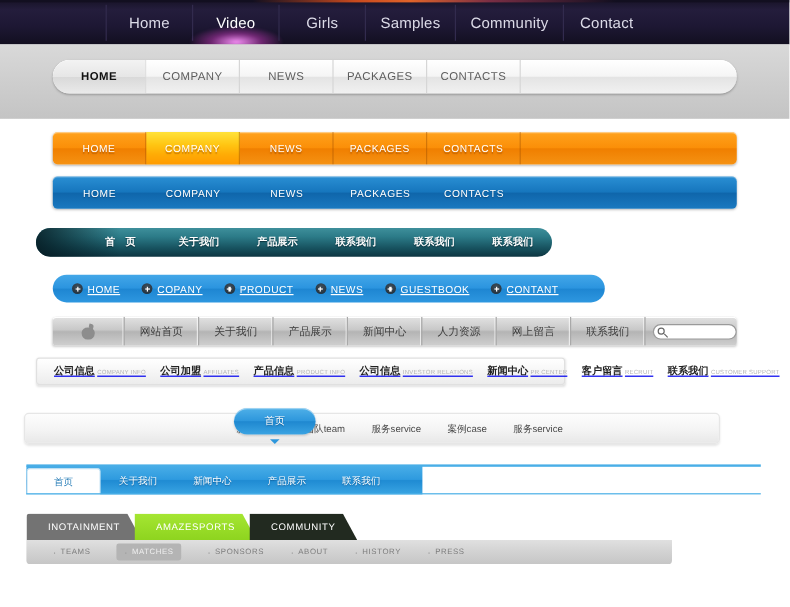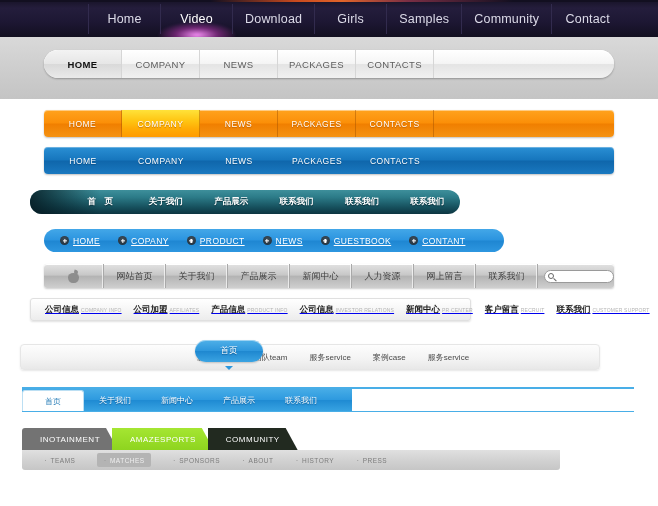--- a/index.html
+++ b/index.html
@@ -296,21 +296,20 @@
 </style>
 </head>
 <body>
 
 <div class="page">
 
   <div class="topnav">
     <div class="spacer"></div>
     <a href="#" class="first">Home</a>
     <a href="#" class="active">Video</a>
-    <a href="#">Download</a>
     <a href="#">Girls</a>
     <a href="#">Samples</a>
     <a href="#">Community</a>
     <a href="#">Contact</a>
   </div>
 
   <div class="grayband"></div>
   <div class="pillnav">
     <a href="#" class="active">HOME</a>
     <a href="#">COMPANY</a>

